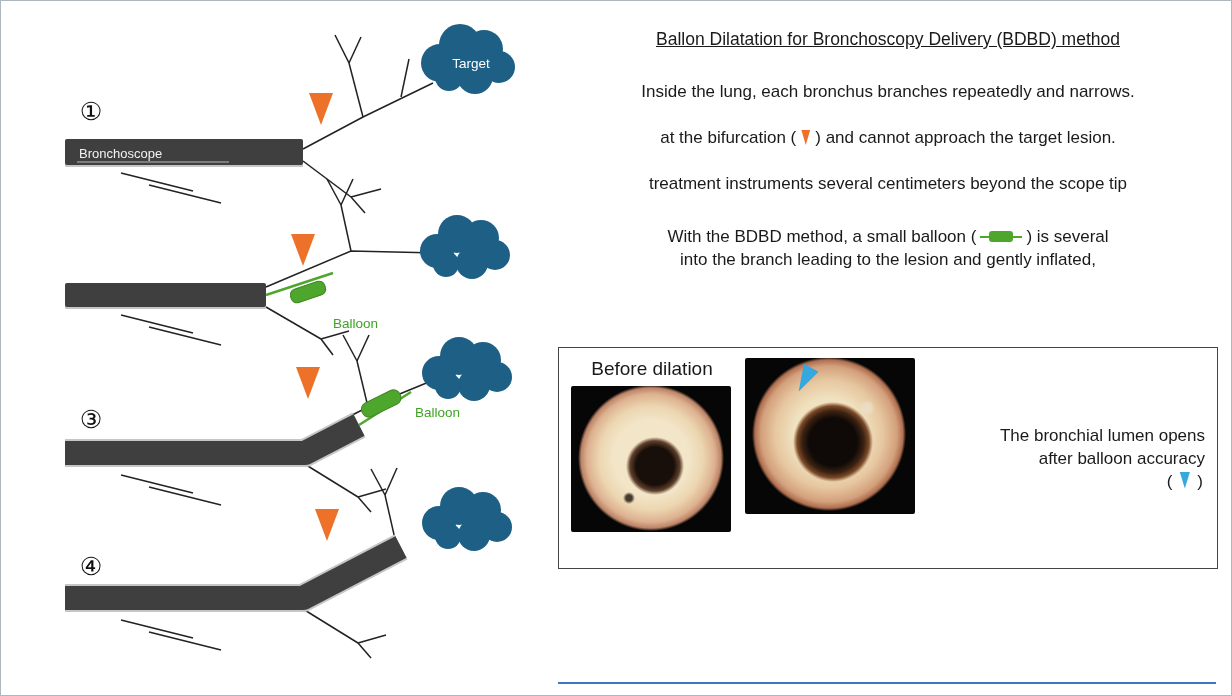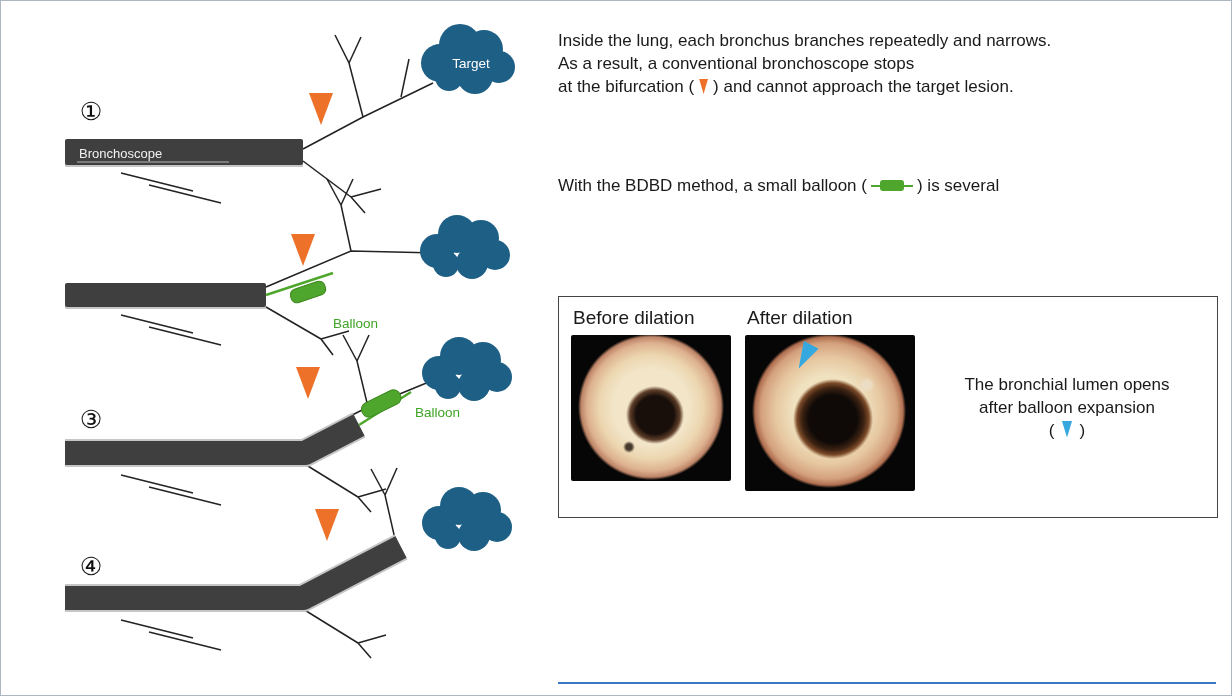--- a/index.html
+++ b/index.html
@@ -34,21 +34,21 @@
   .balloonlabel { fill:#3fa325; font-size:13.5px; }
   .scope-line { fill:none; stroke:#3f3f3f; stroke-width:24; stroke-linejoin:round; stroke-linecap:butt; }
   .scope-line-hl { fill:none; stroke:#c6c6c6; stroke-width:28; stroke-linejoin:round; stroke-linecap:butt; }
 
   
   .right { position:absolute; left:557px; top:28px; width:660px; }
   .title {
     font-size:17.5px; text-decoration:underline; text-align:center;
     margin:0 0 30px 0; font-weight:400;
   }
-  .para { font-size:17px; line-height:23px; margin:0 0 30px 0; }
+  .para { font-size:17px; line-height:23px; margin:0 0 30px 0;text-align:center; }
 
   .tri {
     display:inline-block; width:11px; height:15px;
     background:#ed7128;
     clip-path:polygon(10% 0, 90% 0, 50% 100%);
     vertical-align:-2px; margin:0 4px;
   }
   .tri.blue { background:#35a8e0; width:13px; height:17px; }
 
   .balloon-inline {
@@ -61,21 +61,21 @@
   
   .photo-panel {
     margin-top:8px;
     border:1.5px solid #444;
     padding:10px 12px;
     display:flex; gap:14px;
     height:222px;
     background:#fff;
   }
   .photo-col { flex:0 0 auto; }
-  .photo-label { font-size:19px; margin:0 0 6px 2px; color:#1a1a1a; }
+  .photo-label { font-size:19px; margin:0 0 6px 2px; color:#1a1a1a;text-align:center; }
   .photo { position:relative; border-radius:2px; }
   .photo.before {
     width:160px; height:146px;
     background:
       radial-gradient(circle 6px at 58px 112px, rgba(40,30,20,.85) 0 3px, rgba(0,0,0,0) 6px),
       radial-gradient(circle 29px at 84px 80px, #190f0a 0 19px, #5f3f2a 25px, rgba(0,0,0,0) 29px),
       radial-gradient(circle 73px at 80px 72px, #f2e5c8 0 38px, #ecd6b0 52px, #ddb190 64px, #bd8467 70px, rgba(0,0,0,0) 73px),
       #060606;
   }
   .photo.after {
@@ -87,21 +87,21 @@
       #060606;
   }
   .arrow-blue {
     position:absolute; left:50px; top:8px; width:20px; height:27px;
     background:#35a8e0;
     clip-path:polygon(8% 0, 92% 0, 50% 100%);
     transform:rotate(28deg);
   }
   .caption {
     flex:1; display:flex; flex-direction:column; justify-content:center;
-    text-align:center; font-size:17px; line-height:23px;
+    text-align:right; font-size:17px; line-height:23px;
   }
   .caption .paren { margin:0 2px; }
 
   .accent-line {
     position:absolute; left:557px; right:15px; bottom:11px; height:2.5px;
     background:#3b78c3;
   }
 </style>
 </head>
 <body>
@@ -219,51 +219,51 @@
           <circle cx="435" cy="525" r="13"></circle>
       </g>
       <path class="scope-line-hl" d="M52,587 L290,587 L388,536"></path>
       <path class="scope-line" d="M52,587 L290,587 L388,536"></path>
       <polygon class="orange-arrow" points="302,498 326,498 314,530"></polygon>
     </g>
   </svg>
 
   <div class="right">
 
+    <div class="title">Ballon Dilatation for Bronchoscopy Delivery (BDBD) method</div>
 
     <p class="para">
       <span>Inside the lung, each bronchus branches repeatedly and narrows.</span><br>
-      <span>As a result, a conventional bronchoscope stops</span><br>
+      <br>
       <span>at the bifurcation (</span><span class="tri"></span><span>) and cannot approach the target lesion.</span><br>
       <br>
-      <br>
+      <span>treatment instruments several centimeters beyond the scope tip</span><br>
     </p>
 
     <p class="para">
       <span>With the BDBD method, a small balloon (</span><span class="balloon-inline"><span class="balloon-line"></span><span class="balloon-body"></span></span><span>) is several</span><br>
-      <br>
+      <span>into the branch leading to the lesion and gently inflated,</span><br>
       <br>
       <br>
     </p>
 
     <div class="photo-panel">
       <div class="photo-col">
         <div class="photo-label">Before dilation</div>
         <div class="photo before"></div>
       </div>
       <div class="photo-col">
-        <div class="photo-label">After dilation</div>
         <div class="photo after">
           <span class="arrow-blue"></span>
         </div>
       </div>
       <div class="caption">
         <div>
           <span>The bronchial lumen opens</span><br>
-          <span>after balloon expansion</span><br>
+          <span>after balloon accuracy</span><br>
           <span class="paren">(</span><span class="tri blue"></span><span class="paren">)</span>
         </div>
       </div>
     </div>
   </div>
 
   <div class="accent-line"></div>
 </div>
 
 </body></html>

